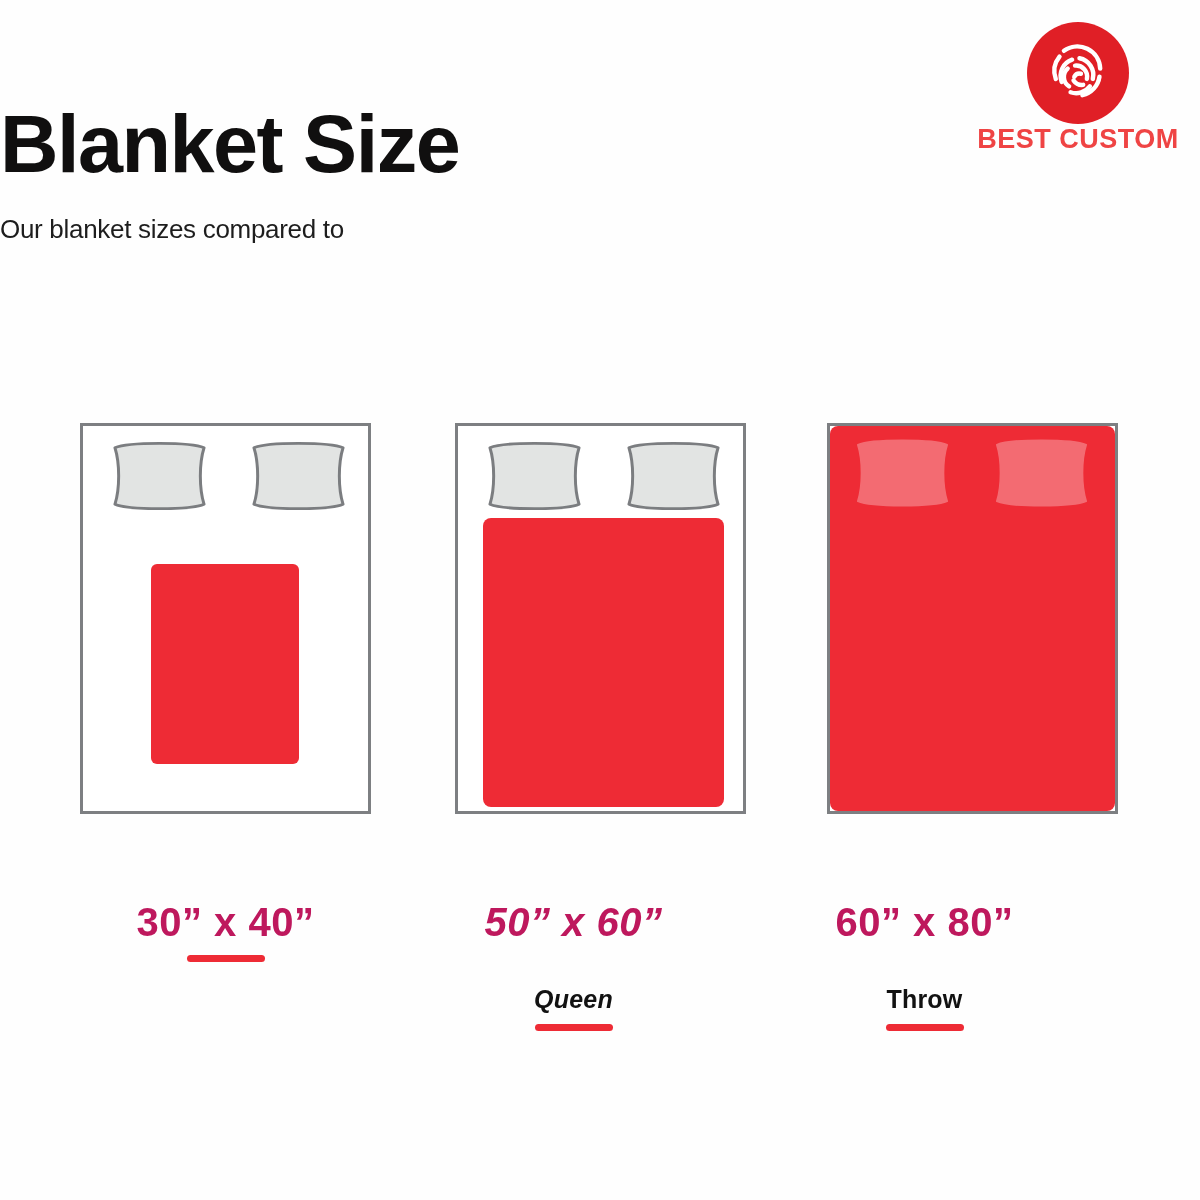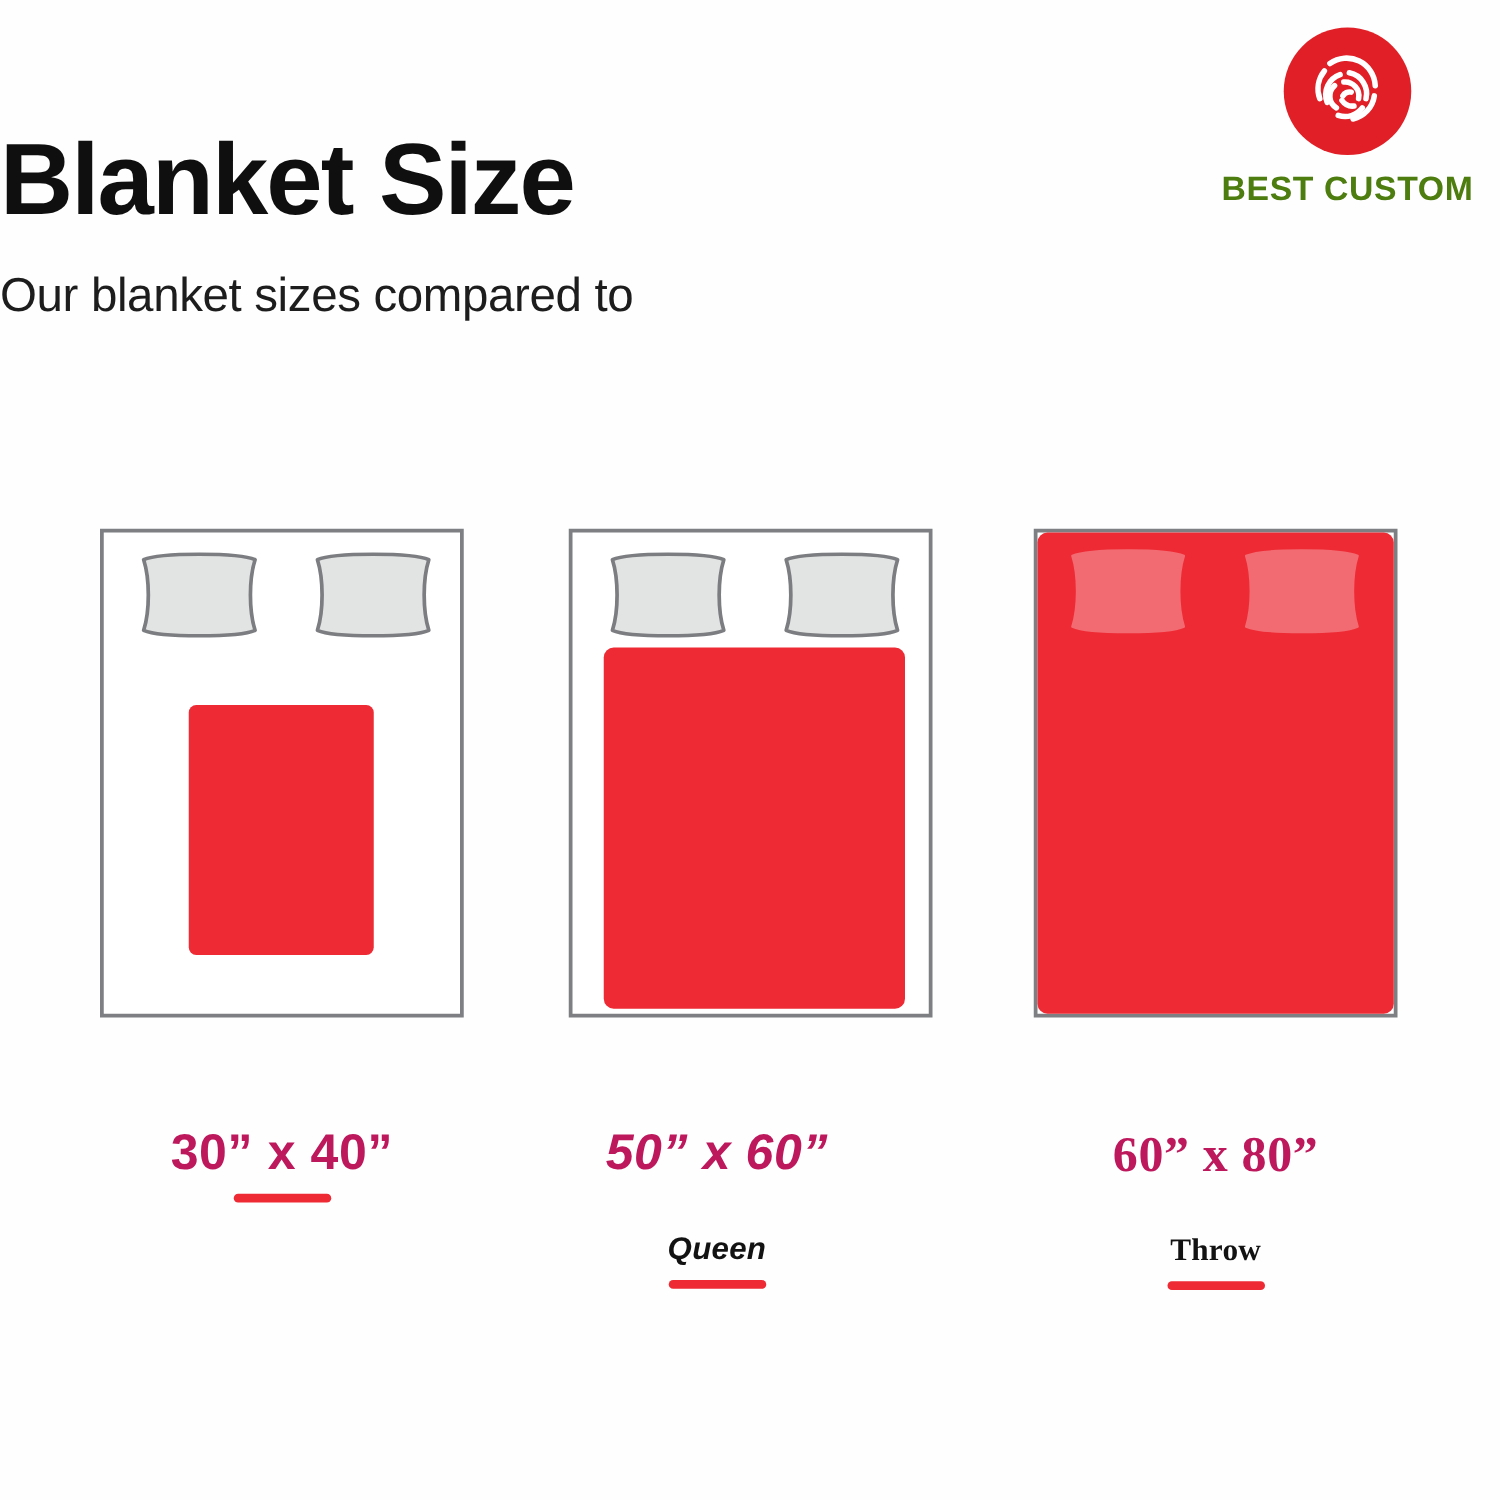--- a/index.html
+++ b/index.html
@@ -29,22 +29,21 @@
     width: 102px;
     height: 102px;
     border-radius: 50%;
     background: #e01f26;
     display: flex;
     align-items: center;
     justify-content: center;
   }
   .brand-mark svg { display: block; }
   .brand-name {
-    margin-top: 12px;
-    color: #4d7c0f;
+    color: #ef4444;
     font-size: 27px;
     font-weight: bold;
     letter-spacing: 0.5px;
     white-space: nowrap;
   }
 
   
   .heading {
     position: absolute;
     top: 104px;
@@ -54,21 +53,21 @@
   .title {
     font-size: 81px;
     font-weight: 800;
     color: #100f0f;
     letter-spacing: -1.5px;
     line-height: 1.0;
     margin: 0;
   }
   .subtitle {
     margin: 26px 0 0 0;
-    font-size: 38px;
+    font-size: 26px;
     font-weight: 400;
     color: #1d1d1d;
     line-height: 1.42;
     letter-spacing: -0.3px;
   }
   .subtitle span { display: block; }
 
   
   .beds {
     position: absolute;
@@ -146,21 +145,21 @@
     height: 160px;
   }
   .caption {
     position: absolute;
     top: 0;
     width: 291px;
     text-align: center;
   }
   .cap-1 { left: 80px; }
   .cap-2 { left: 428px; font-style: italic; }
-  .cap-3 { left: 827px; font-family: Liberation Serif, serif; }
+  .cap-3 { left: 779px; }
   .cap-dim {
     font-size: 40px;
     font-weight: 700;
     color: #be185d;
     letter-spacing: 0.5px;
     white-space: nowrap;
   }
   .cap-name {
     margin-top: 40px;
     font-size: 25px;

